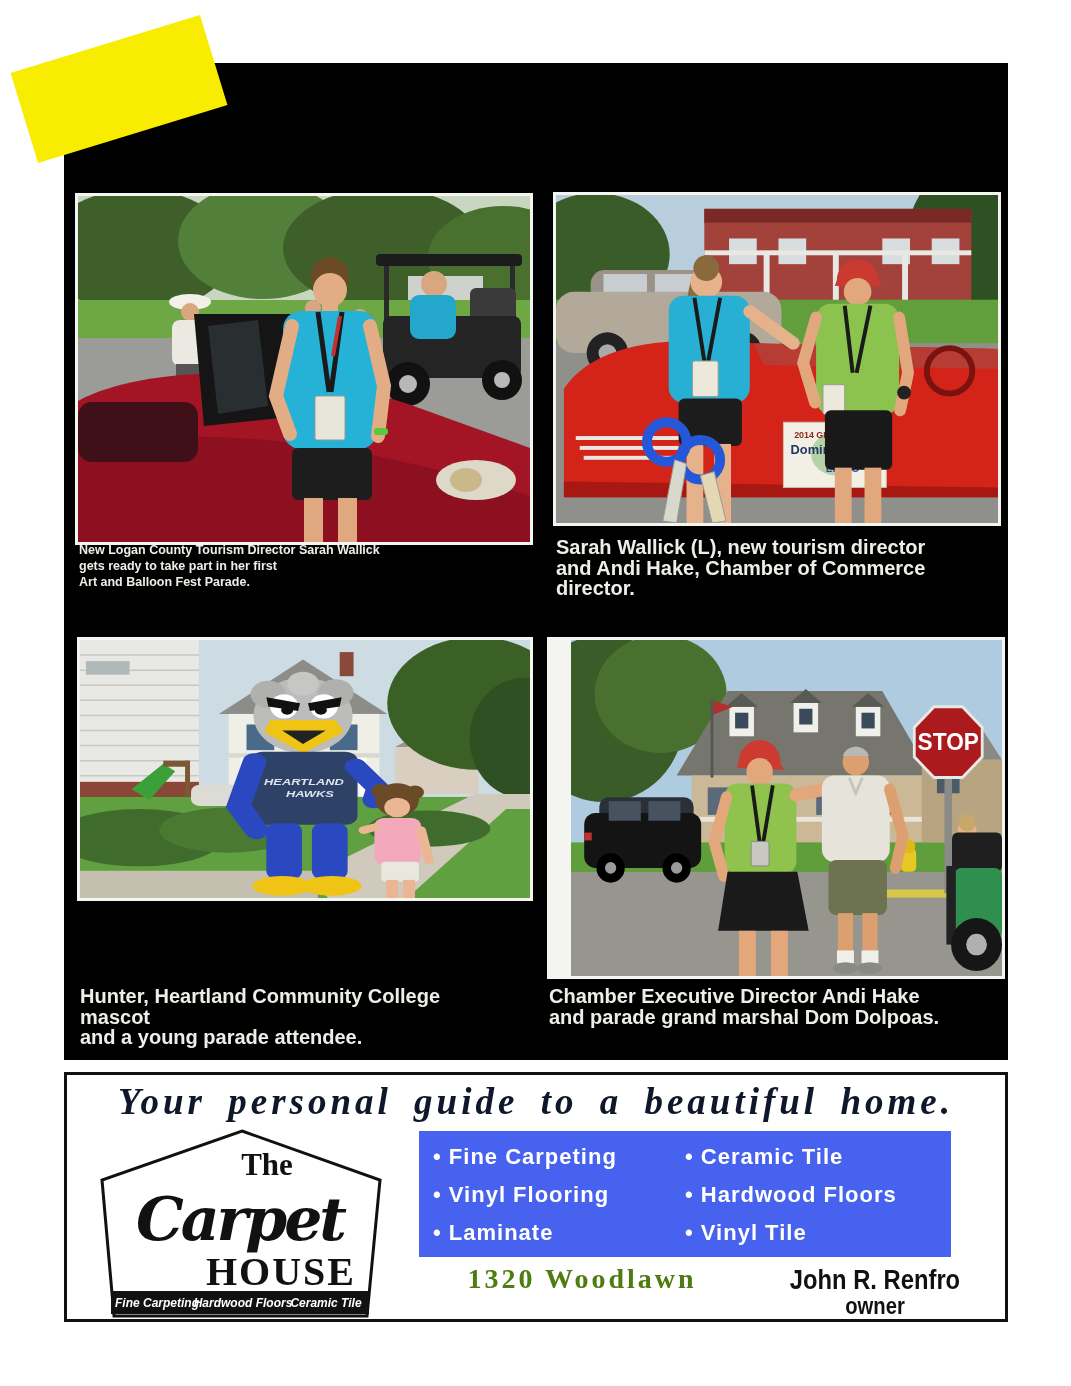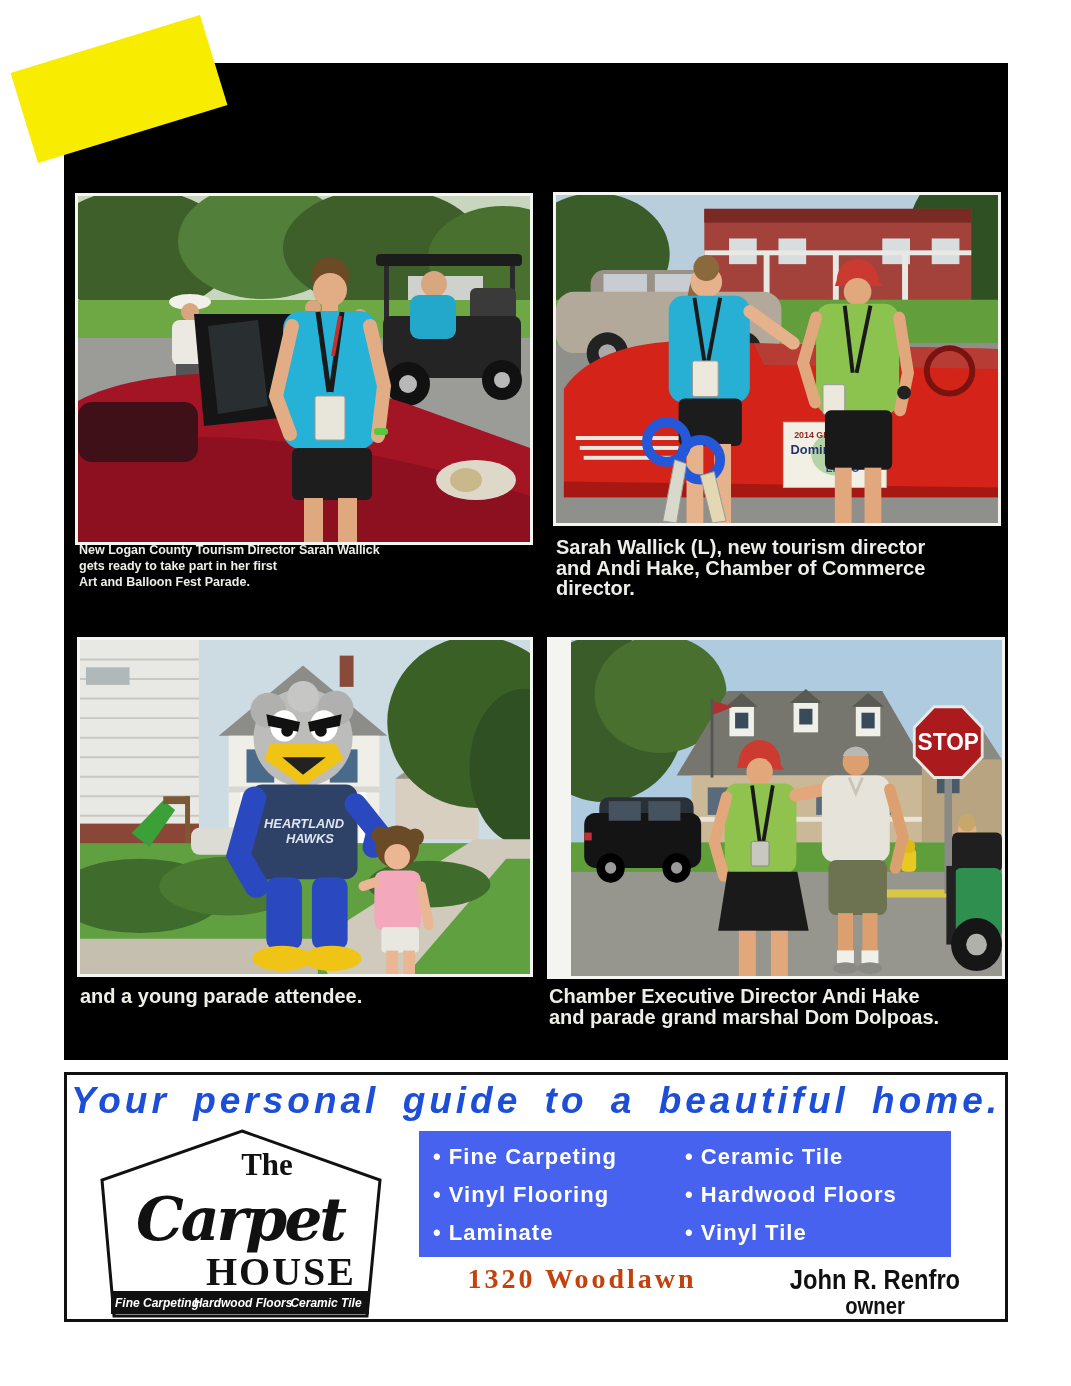--- a/index.html
+++ b/index.html
@@ -9,31 +9,31 @@
         background:#f8ec00;transform:rotate(-17deg);z-index:3;}
   .board{position:absolute;left:64px;top:63px;width:944px;height:997px;background:#000;z-index:1;}
   .photo-frame{position:absolute;background:#f4f4f0;padding:3px;box-sizing:border-box;z-index:2;}
   .photo-frame svg{display:block;width:100%;height:100%;}
   .caption{position:absolute;z-index:2;color:#eeeee8;font-weight:700;}
   .caption.small{font-size:12.5px;line-height:16px;}
   .caption.big{font-size:20px;line-height:20.5px;}
   .ad-box{position:absolute;left:64px;top:1072px;width:944px;height:250px;background:#fff;
         border:3px solid #111;box-sizing:border-box;z-index:2;}
   .headline{position:absolute;left:0;top:5px;width:100%;text-align:center;
-        font-family:Liberation Sans, sans-serif;font-style:italic;font-weight:600;
-        font-size:37px;letter-spacing:4px;word-spacing:9px;color:#1d4ed8;white-space:nowrap;}
+        font-family:Liberation Serif, serif;font-style:italic;font-weight:600;
+        font-size:37px;letter-spacing:4px;word-spacing:9px;color:#0f172a;white-space:nowrap;}
   .logo{position:absolute;left:28px;top:53px;width:292px;height:192px;}
   .services-box{position:absolute;left:352px;top:56px;width:532px;height:126px;
         background:#4862f0;color:#fff;box-sizing:border-box;padding:7px 0 0 14px;}
   .svc-row{display:flex;height:38px;align-items:center;}
   .svc{font-size:22px;font-weight:700;letter-spacing:1px;white-space:nowrap;}
   .svc.c1{width:252px;}
   .svc::before{content:"•  ";}
   .address-block{position:absolute;left:360px;top:188px;width:310px;text-align:center;
-        font-family:"Liberation Serif",serif;font-weight:700;color:#c2410c;}
+        font-family:"Liberation Serif",serif;font-weight:700;color:#4d7c0f;}
   .address-line{font-size:28px;letter-spacing:3px;line-height:31px;white-space:nowrap;}
   .owner-block{position:absolute;left:688px;top:192px;width:240px;text-align:center;color:#111;
         transform:scaleX(.88);}
   .owner-name{font-size:27px;font-weight:700;line-height:27px;white-space:nowrap;}
   .owner-title{font-size:23px;font-weight:700;line-height:24px;}
 </style>
 </head>
 <body>
 
 <div class="page">
@@ -173,21 +173,21 @@
         <path d="M263 124 L250 170 L262 210" stroke="#e0a87c" stroke-width="12" fill="none" stroke-linecap="round"></path>
         <path d="M347 124 L356 180 L348 218" stroke="#e0a87c" stroke-width="12" fill="none" stroke-linecap="round"></path>
         <circle cx="352" cy="200" r="7" fill="#222"></circle>
         <rect x="272" y="218" width="68" height="60" rx="6" fill="#191919"></rect>
         <rect x="282" y="276" width="17" height="56" fill="#e0a87c"></rect>
         <rect x="312" y="276" width="17" height="56" fill="#e0a87c"></rect>
       </g>
     </svg>
   </div>
 
-  <div class="photo-frame" style="left:77px;top:637px;width:456px;height:340px;">
+  <div class="photo-frame" style="left:77px;top:637px;width:456px;height:264px;">
     <svg viewBox="0 0 454 342" preserveAspectRatio="none">
       <rect x="0" y="0" width="454" height="342" fill="#ccdce2"></rect>
       <g>
         <rect x="0" y="0" width="120" height="212" fill="#e8e8e4"></rect>
         <path d="M0 20 H120 M0 40 H120 M0 60 H120 M0 80 H120 M0 100 H120 M0 120 H120 M0 140 H120 M0 160 H120 M0 180 H120" stroke="#c8c8c2" stroke-width="2"></path>
         <rect x="0" y="188" width="120" height="26" fill="#8a4636"></rect>
         <rect x="6" y="28" width="44" height="18" fill="#b0b8ba"></rect>
       </g>
       <g>
         <rect x="262" y="16" width="14" height="32" fill="#8a4a3a"></rect>
@@ -354,20 +354,21 @@
   <div class="caption small" style="left:79px;top:542px;width:330px;">
     <div>New Logan County Tourism Director Sarah Wallick</div>
     <div>gets ready to take part in her first</div>
     <div>Art and Balloon Fest Parade.</div>
   </div>
   <div class="caption big" style="left:556px;top:537px;width:420px;">
     <div>Sarah Wallick (L), new tourism director</div>
     <div>and Andi Hake, Chamber of Commerce director.</div>
   </div>
   <div class="caption big" style="left:80px;top:986px;width:430px;">
+    <div>Hunter, Heartland Community College mascot</div>
     <div>and a young parade attendee.</div>
   </div>
   <div class="caption big" style="left:549px;top:986px;width:430px;">
     <div>Chamber Executive Director Andi Hake</div>
     <div>and parade grand marshal Dom Dolpoas.</div>
   </div>
 
   <div class="ad-box">
     <div class="headline">Your personal guide to a beautiful home.</div>
 

